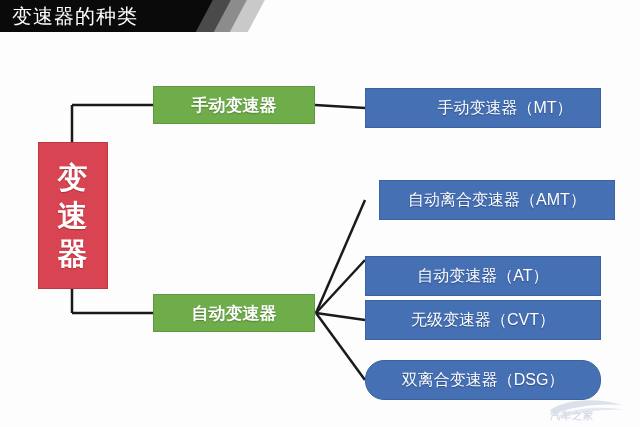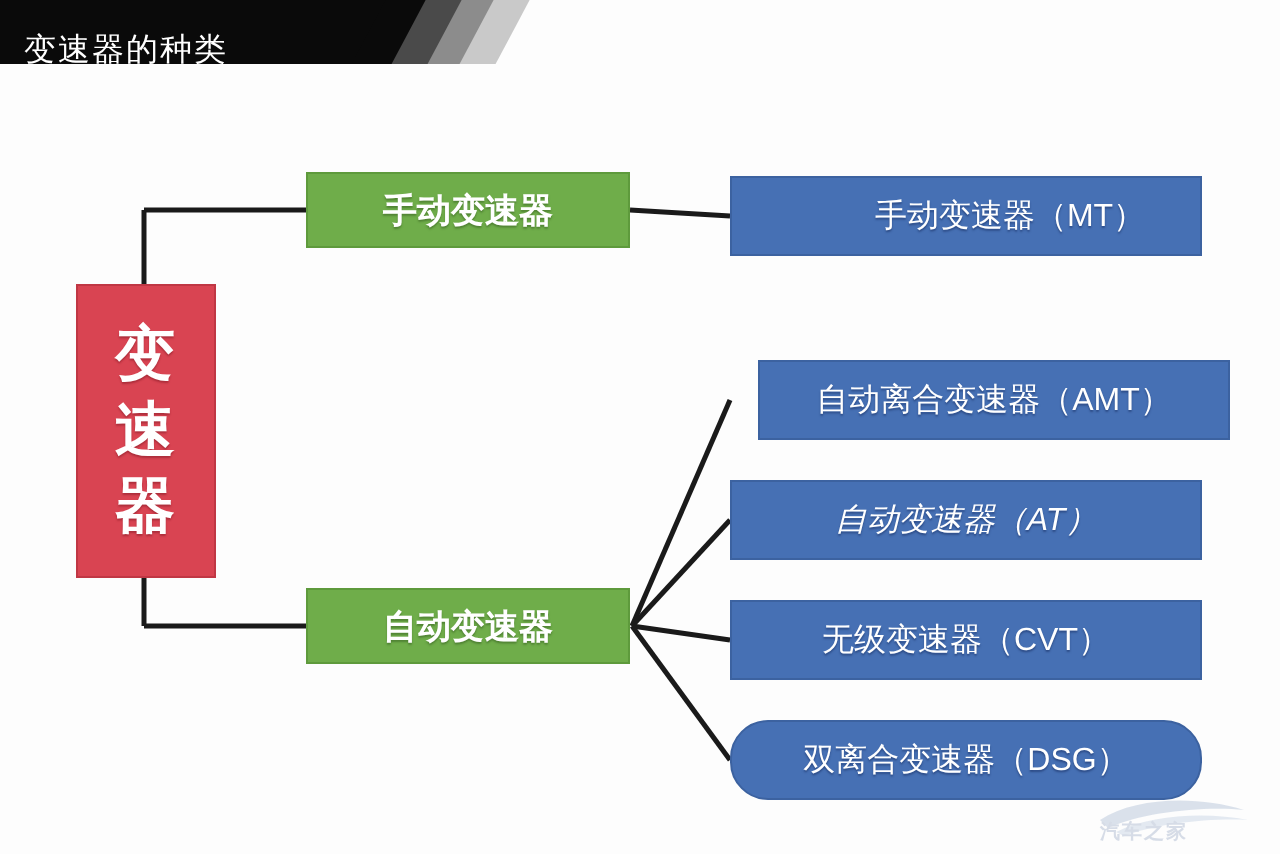--- a/index.html
+++ b/index.html
@@ -42,25 +42,24 @@
   }
   #stripe-black  { left: 196px; width: 26px; background: #0a0a0a; }
   #stripe-dark   { left: 216px; width: 22px; background: #4a4a4a; }
   #stripe-mid    { left: 234px; width: 20px; background: #8c8c8c; }
   #stripe-light  { left: 250px; width: 18px; background: #c9c9c9; }
   #header-title {
     position: absolute;
     left: 12px;
     top: 5px;
     color: #ffffff;
-    font-size: 16px;
+    font-size: 20px;
     line-height: 22px;
     letter-spacing: 1px;
     white-space: nowrap;
-    margin-top: 10px;
   }
 
   
   #connectors {
     position: absolute;
     left: 0;
     top: 0;
     width: 640px;
     height: 427px;
     pointer-events: none;
@@ -110,21 +109,21 @@
   .node-blue {
     width: 236px;
     height: 40px;
     background: #4670b4;
     border: 1px solid #3c62a0;
     font-size: 16px;
     text-shadow: 0 1px 1px rgba(20,40,90,0.5);
   }
   #node-mt  { left: 365px; top: 88px; padding-left: 44px; }
   #node-amt { left: 379px; top: 180px; }
-  #node-at  { left: 365px; top: 240px; font-style: italic; }
+  #node-at  { left: 365px; top: 256px; }
   #node-cvt { left: 365px; top: 300px; }
   #node-dsg { left: 365px; top: 360px; border-radius: 19px; }
 
   
   #watermark {
     position: absolute;
     left: 548px;
     top: 396px;
     width: 88px;
     height: 28px;

